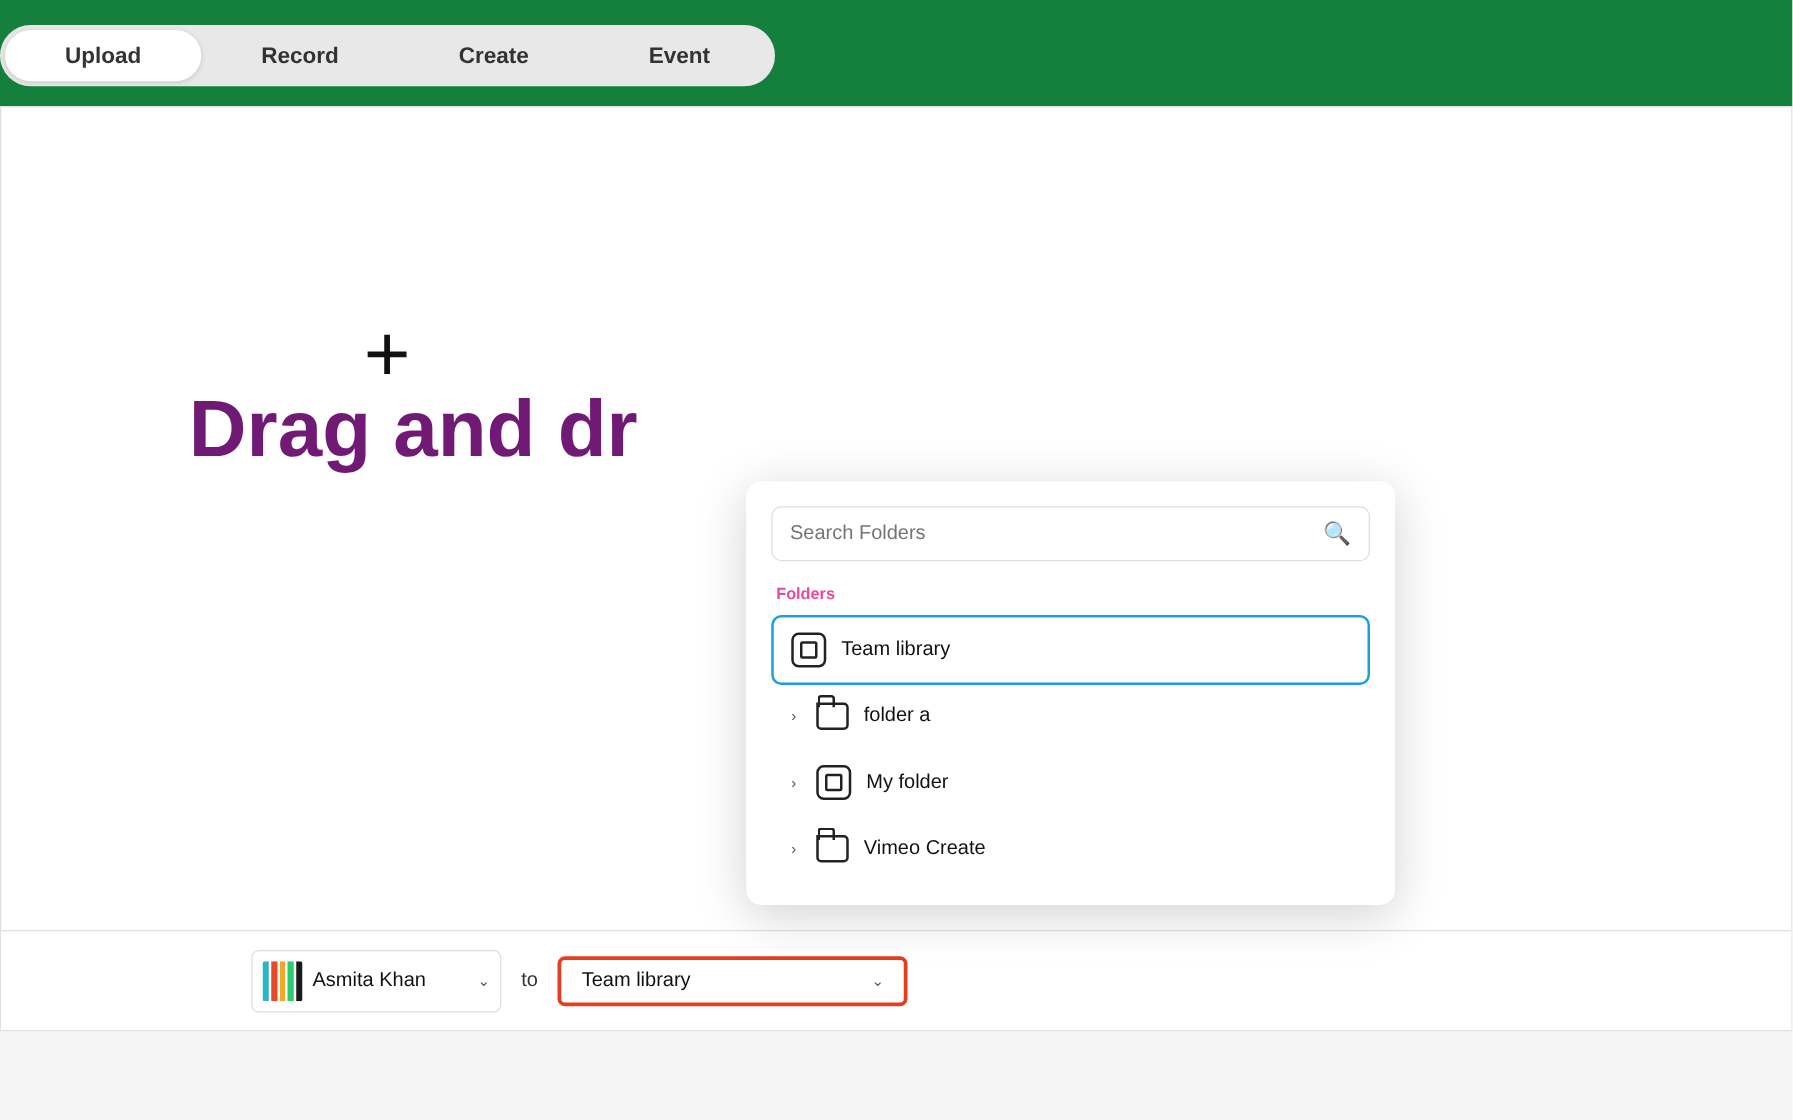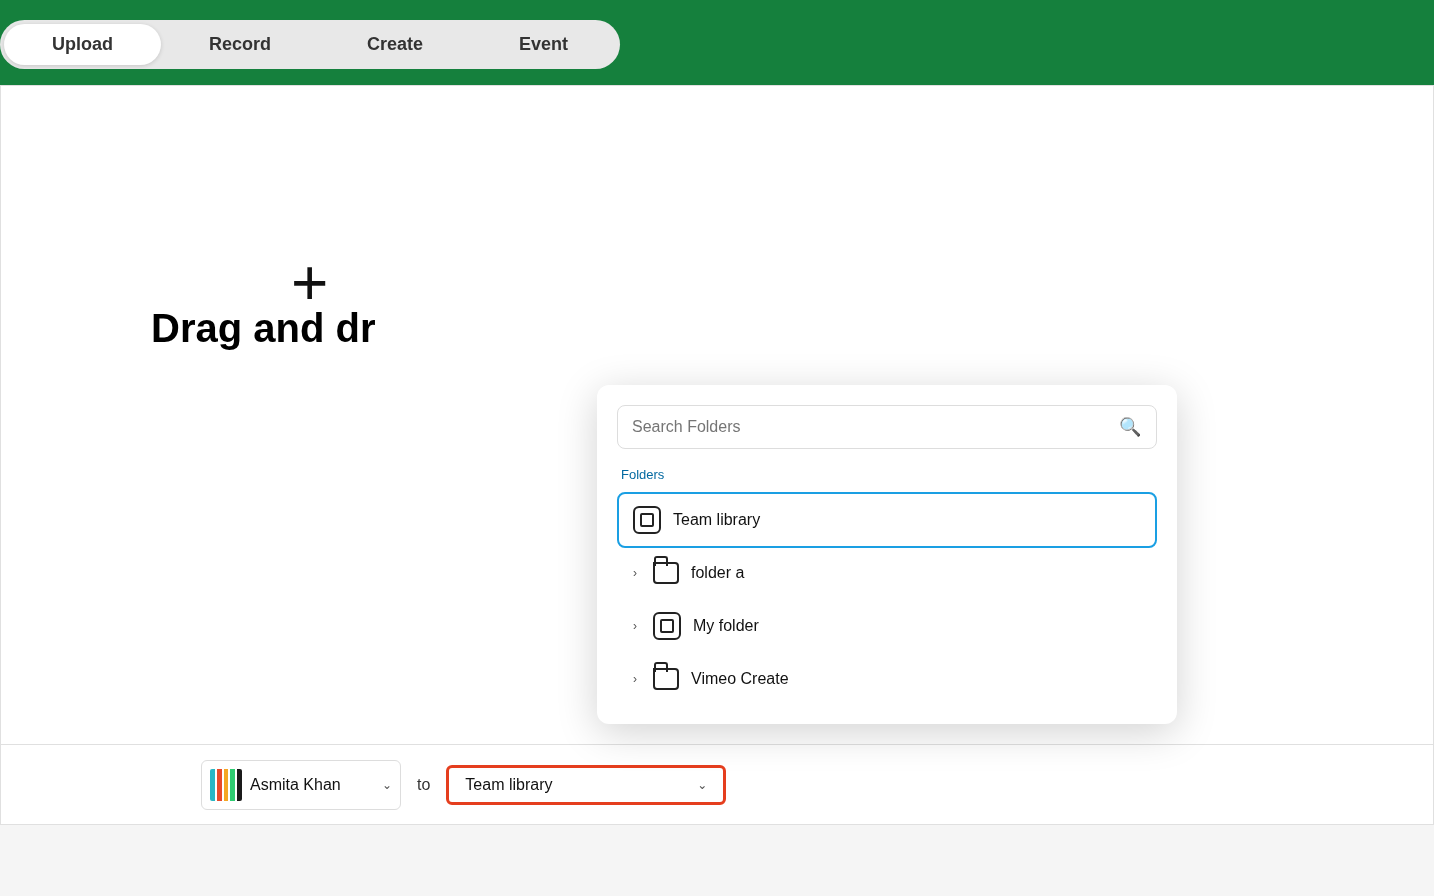--- a/index.html
+++ b/index.html
@@ -57,23 +57,23 @@
     .drag-drop-plus {
       font-size: 64px;
       font-weight: 300;
       color: #111;
       position: absolute;
       left: 290px;
       top: 160px;
     }
 
     .drag-drop-text {
-      font-size: 40px;
+      font-size: 64px;
       font-weight: 800;
-      color: #000000;
+      color: #701a75;
       position: absolute;
       left: 150px;
       top: 220px;
       white-space: nowrap;
     }
 
     
     .blue-btn-partial {
       position: absolute;
       left: 598px;
@@ -163,21 +163,21 @@
       font-size: 16px;
       font-weight: 500;
       color: #111;
     }
 
     
     .dropdown-panel {
       position: absolute;
       bottom: 100px;
       left: 596px;
-      width: 580px;
+      width: 519px;
       background: white;
       border-radius: 12px;
       box-shadow: 0 8px 40px rgba(0,0,0,0.18);
       padding: 20px;
       z-index: 100;
     }
 
     .search-box {
       display: flex;
       align-items: center;
@@ -197,23 +197,24 @@
       background: transparent;
     }
 
     .search-icon {
       font-size: 18px;
       color: #333;
     }
 
     .folders-label {
       font-size: 13px;
-      color: #0369a1;
+      color: #ec4899;
       margin-bottom: 10px;
       padding-left: 4px;
+      font-weight: bold;
     }
 
     .folder-item {
       display: flex;
       align-items: center;
       padding: 12px 14px;
       border-radius: 8px;
       cursor: pointer;
       gap: 12px;
     }

